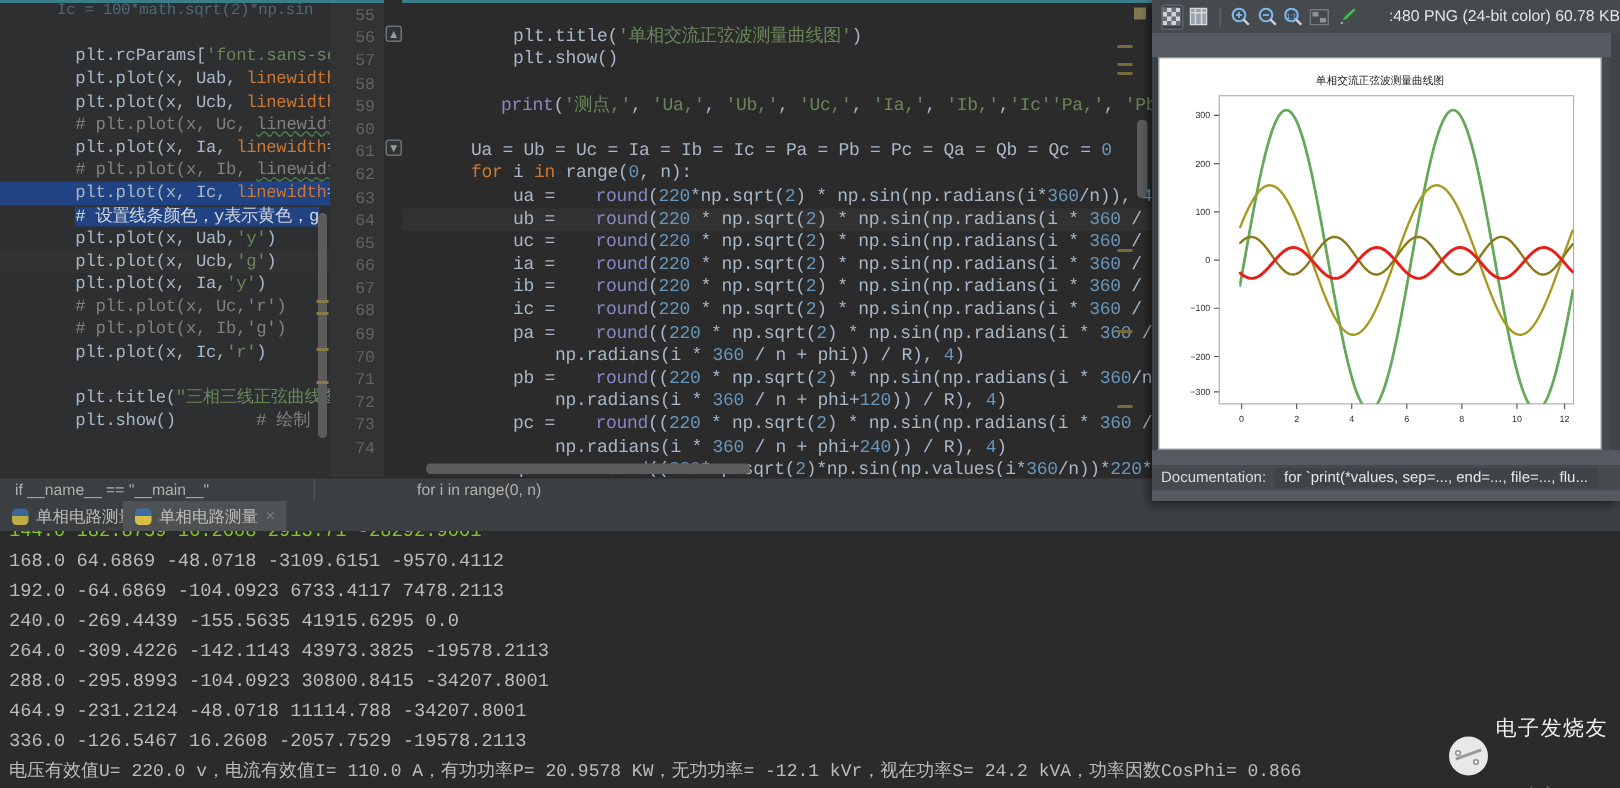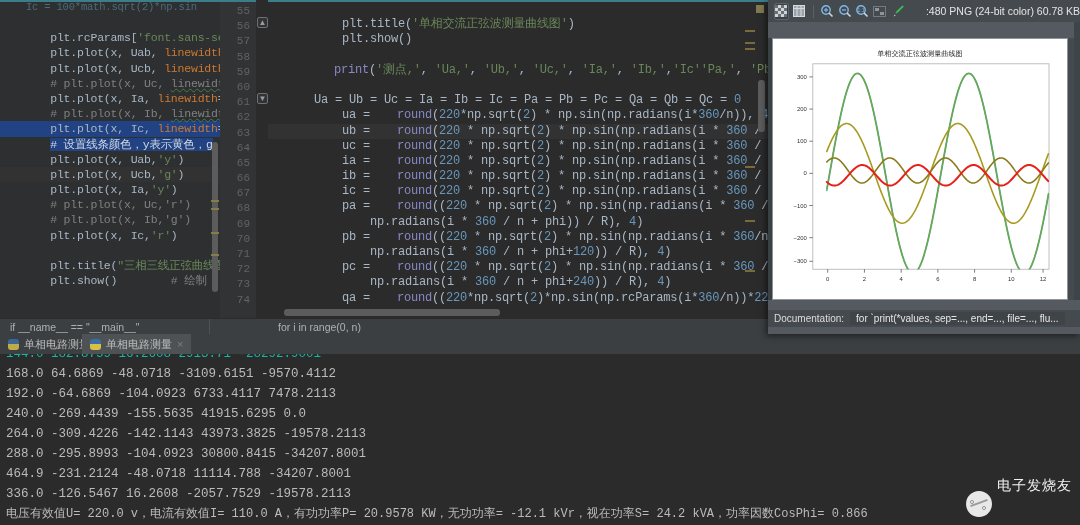--- a/index.html
+++ b/index.html
@@ -115,21 +115,21 @@
   
   #console{
     position:absolute; left:0; top:354px; width:1080px; height:171px;
     background:#2b2b2b; overflow:hidden;
   }
   #console .oline{
     font-family:"Liberation Mono", monospace;
     font-size:12.5px; line-height:20px; color:#bbbbbb; padding-left:6px;
     white-space:pre;
   }
-  #console .oline.clip{ color:#14b8a6; }
+  #console .oline.clip{ color:#84cc16; }
 
   
   #logo{
     position:absolute; right:8px; bottom:6px; height:30px;
     display:flex; align-items:center; gap:5px;
   }
   #logo .mark{
     width:26px; height:26px; border-radius:50%;
     background:#e8e8e8; position:relative; overflow:hidden;
   }
@@ -184,21 +184,21 @@
   #viewer-edge{ position:absolute; left:0; top:0; width:4px; height:334px; background:#3b4045; }
 
   svg{ display:block; }
 </style>
 </head>
 <body>
 
 <div class="root">
 
   <div id="left-pane">
-    <div class="code line plain" style="color:#4e6a78;font-size:10.5px;height:13px;line-height:11px;padding-left:26px;overflow:hidden;">Ic = 100*math.sqrt(2)*np.sin</div>
+    <div class="code line plain" style="color:#4e6a78;font-size:10.5px;height:13px;line-height:11px;padding-left:38px;overflow:hidden;">Ic = 100*math.sqrt(2)*np.sin</div>
 
     <div class="code line">
       <span class="plain">plt.rcParams</span><span class="plain">[</span><span class="str">'font.sans-serif</span>
     </div>
     <div class="code line">
       <span class="plain">plt.plot(x, Uab, </span><span style="color:#cc7832">linewidth</span>
     </div>
     <div class="code line">
       <span class="plain">plt.plot(x, Ucb, </span><span style="color:#cc7832">linewidth</span>
     </div>
@@ -287,20 +287,23 @@
     </div>
     <div class="code line">&nbsp;</div>
     <div class="code line">
       <span class="fn" style="color:#8888c6">print</span><span class="plain">(</span><span class="str">'测点,'</span><span class="plain">, </span><span class="str">'Ua,'</span><span class="plain">, </span><span class="str">'Ub,'</span><span class="plain">, </span><span class="str">'Uc,'</span><span class="plain">, </span><span class="str">'Ia,'</span><span class="plain">, </span><span class="str">'Ib,'</span><span class="plain">,</span><span class="str">'Ic'</span><span class="str">'Pa,'</span><span class="plain">, </span><span class="str">'Pb,'</span><span class="plain">, </span>
     </div>
     <div class="code line">&nbsp;</div>
     <div class="code line">
       <span class="plain">Ua = Ub = Uc = Ia = Ib = Ic = Pa = Pb = Pc = Qa = Qb = Qc = </span><span class="num">0</span>
     </div>
     <div class="code line">
+      <span class="kw">for</span><span class="plain"> i </span><span class="kw">in</span><span class="plain"> range(</span><span class="num">0</span><span class="plain">, n):</span>
+    </div>
+    <div class="code line">
       <span class="plain">    ua = </span><span class="fn" style="color:#8888c6">round</span><span class="plain">(</span><span class="num">220</span><span class="plain">*np.sqrt(</span><span class="num">2</span><span class="plain">) * np.sin(np.radians(i*</span><span class="num">360</span><span class="plain">/n))</span><span class="plain">, </span><span class="num">4</span><span class="plain">)</span>
     </div>
     <div class="code line">
       <span class="plain">    ub = </span><span class="fn" style="color:#8888c6">round</span><span class="plain">(</span><span class="num">220</span><span class="plain"> * np.sqrt(</span><span class="num">2</span><span class="plain">) * np.sin(np.radians(i * </span><span class="num">360</span><span class="plain"> / n+</span><span class="num">120</span>
     </div>
     <div class="code line hl">
       <span class="plain">    uc = </span><span class="fn" style="color:#8888c6">round</span><span class="plain">(</span><span class="num">220</span><span class="plain"> * np.sqrt(</span><span class="num">2</span><span class="plain">) * np.sin(np.radians(i * </span><span class="num">360</span><span class="plain"> / n+</span><span class="num">240</span>
     </div>
     <div class="code line">
       <span class="plain">    ia = </span><span class="fn" style="color:#8888c6">round</span><span class="plain">(</span><span class="num">220</span><span class="plain"> * np.sqrt(</span><span class="num">2</span><span class="plain">) * np.sin(np.radians(i * </span><span class="num">360</span><span class="plain"> / n + phi)) / R</span>
@@ -323,21 +326,21 @@
     <div class="code line">
       <span class="plain">        np.radians(i * </span><span class="num">360</span><span class="plain"> / n + phi+</span><span class="num">120</span><span class="plain">)) / R)</span><span class="plain">, </span><span class="num">4</span><span class="plain">)</span>
     </div>
     <div class="code line">
       <span class="plain">    pc = </span><span class="fn" style="color:#8888c6">round</span><span class="plain">((</span><span class="num">220</span><span class="plain"> * np.sqrt(</span><span class="num">2</span><span class="plain">) * np.sin(np.radians(i * </span><span class="num">360</span><span class="plain"> / n+</span>
     </div>
     <div class="code line">
       <span class="plain">        np.radians(i * </span><span class="num">360</span><span class="plain"> / n + phi+</span><span class="num">240</span><span class="plain">)) / R)</span><span class="plain">, </span><span class="num">4</span><span class="plain">)</span>
     </div>
     <div class="code line">
-      <span class="plain">    qa = </span><span class="fn" style="color:#8888c6">round</span><span class="plain">((</span><span class="num">220</span><span class="plain">*np.sqrt(</span><span class="num">2</span><span class="plain">)*np.sin(np.rcParams(i*</span><span class="num">360</span><span class="plain">/n))*</span><span class="num">220</span><span class="plain">*np.sqrt(</span>
+      <span class="plain">    qa = </span><span class="fn" style="color:#8888c6">round</span><span class="plain">((</span><span class="num">220</span><span class="plain">*np.sqrt(</span><span class="num">2</span><span class="plain">)*np.sin(np.values(i*</span><span class="num">360</span><span class="plain">/n))*</span><span class="num">220</span><span class="plain">*np.sqrt(</span>
     </div>
 
     <div class="topmark"></div>
     <div id="center-gutter-marks">
       <i style="top:28px"></i>
         <i style="top:40px"></i>
         <i style="top:46px"></i>
       <i style="top:164px"></i>
         <i style="top:218px"></i>
         <i style="top:268px"></i>

